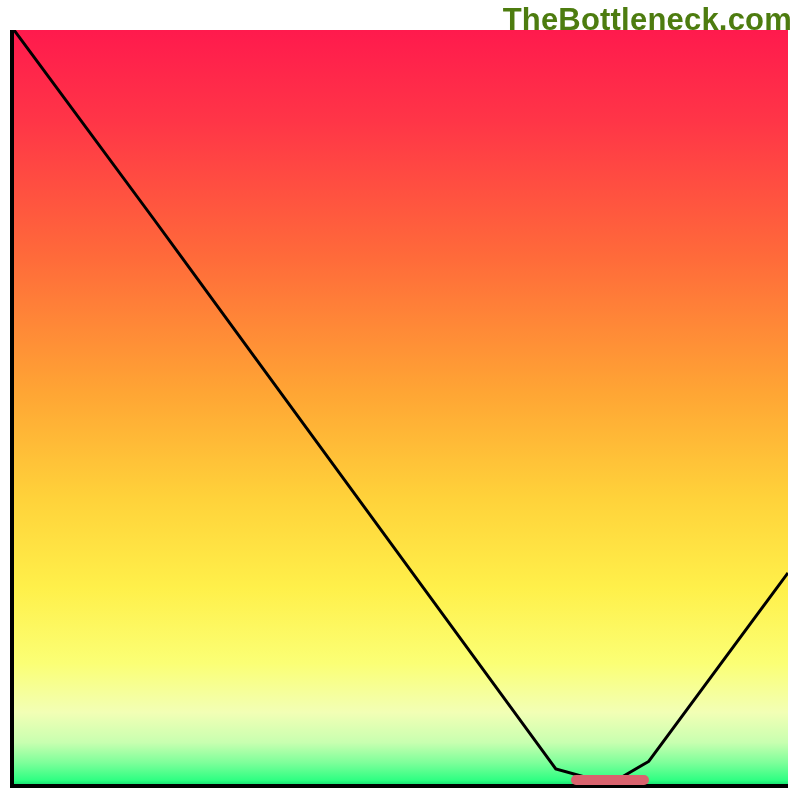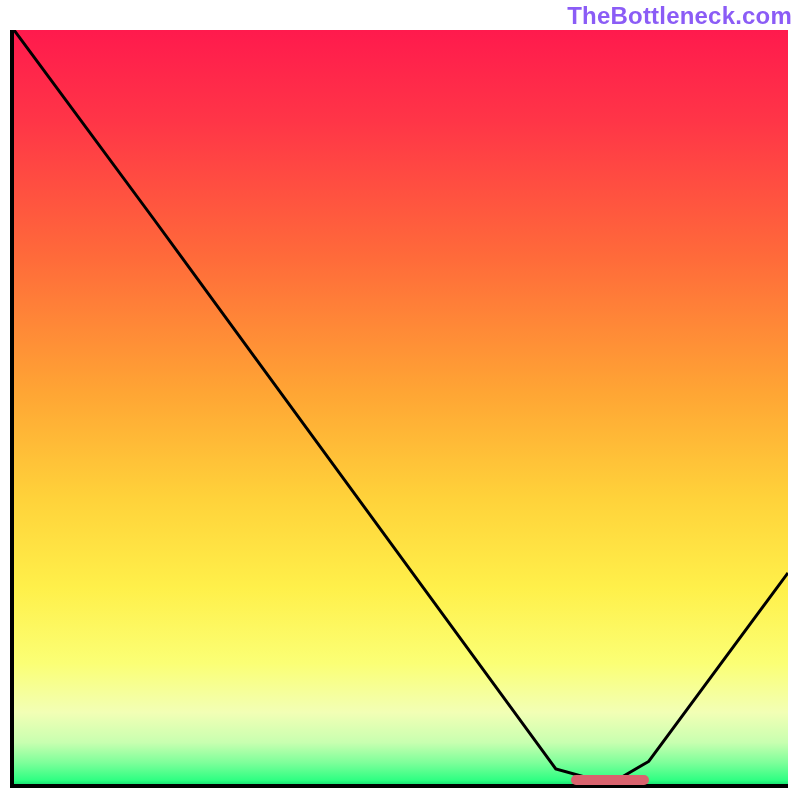--- a/index.html
+++ b/index.html
@@ -38,23 +38,23 @@
     left: 0;
     top: 0;
     width: 100%;
     height: 100%;
     pointer-events: none;
   }
   .watermark {
     position: absolute;
     top: 2px;
     right: 8px;
-    font-size: 24px;
+    font-size: 31px;
     font-weight: bold;
-    color: #8b5cf6;
+    color: #4d7c0f;
     letter-spacing: 0.2px;
   }
   .marker {
     position: absolute;
     height: 10px;
     border-radius: 5px;
   }
 </style>
 </head>
 <body>

